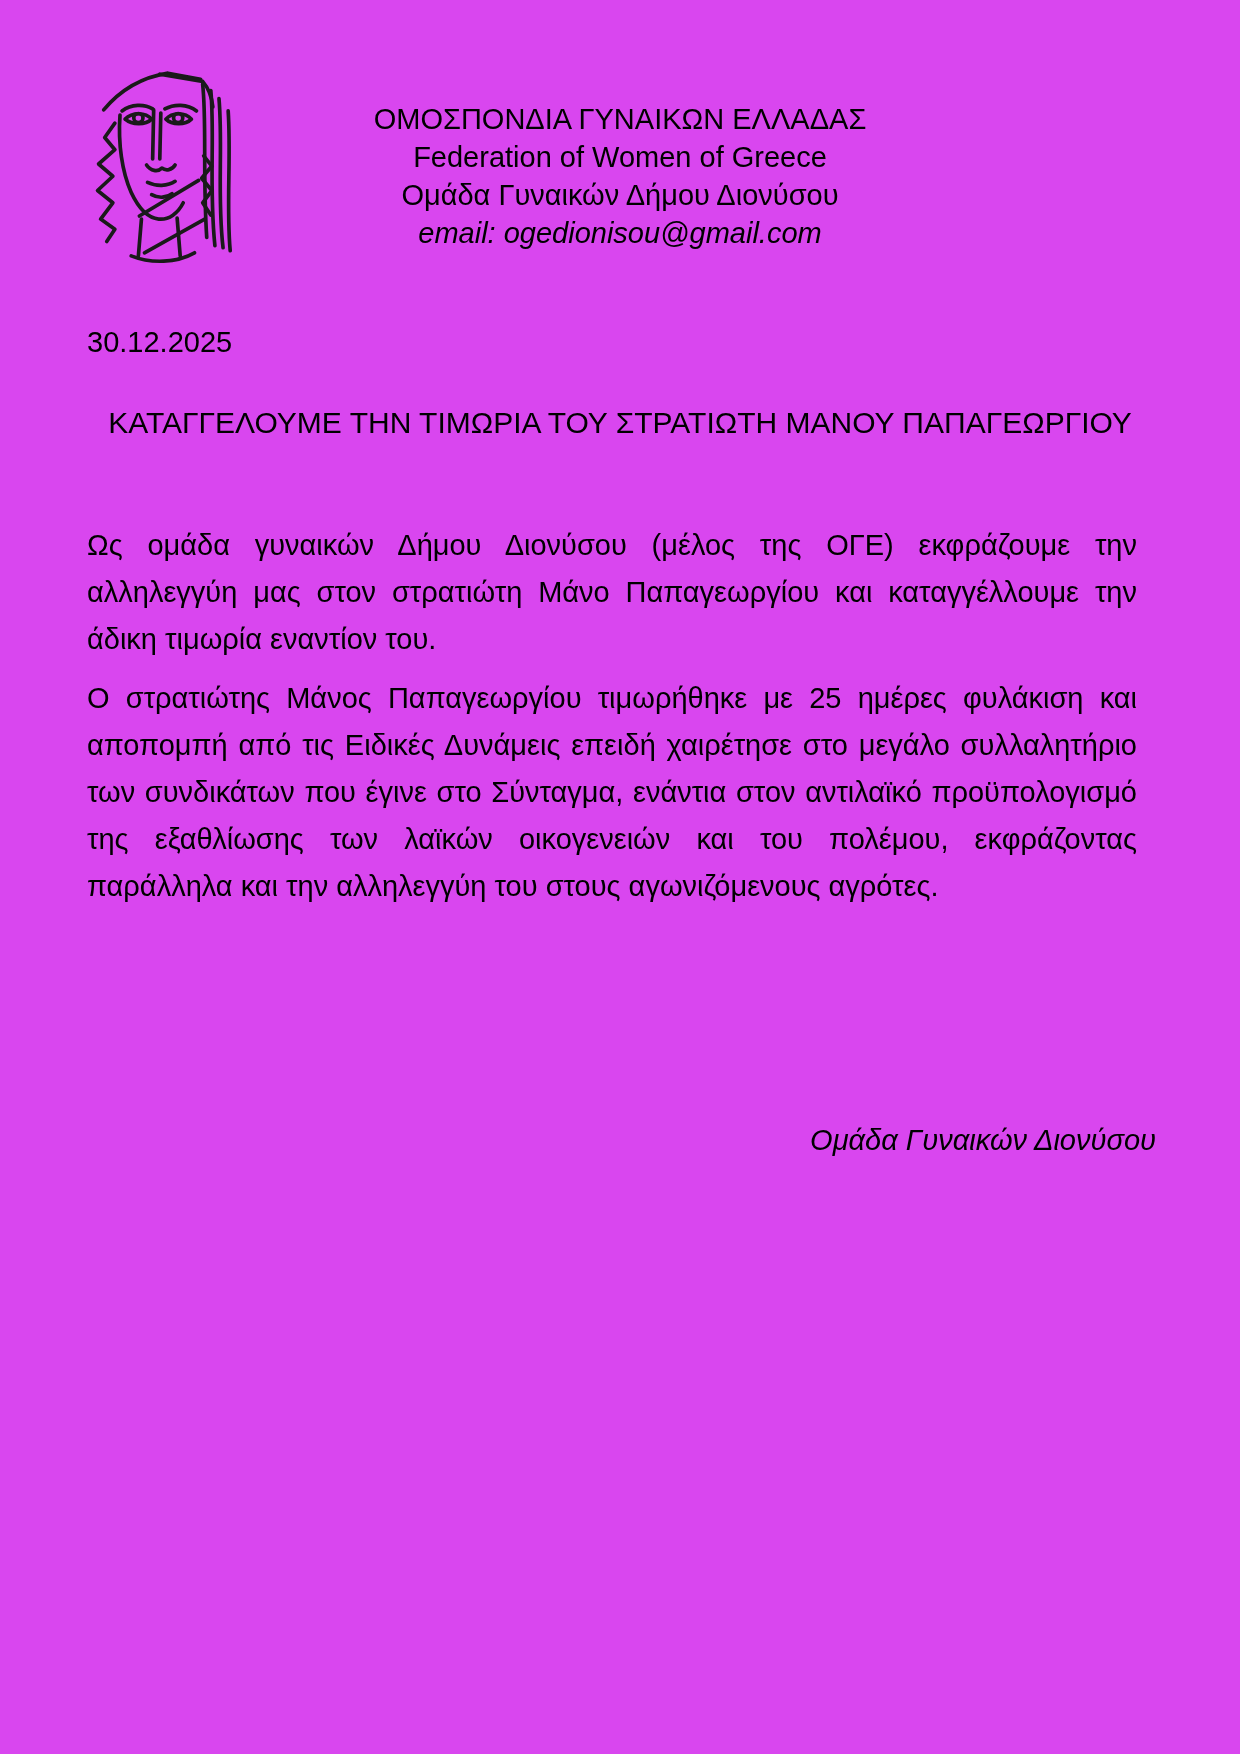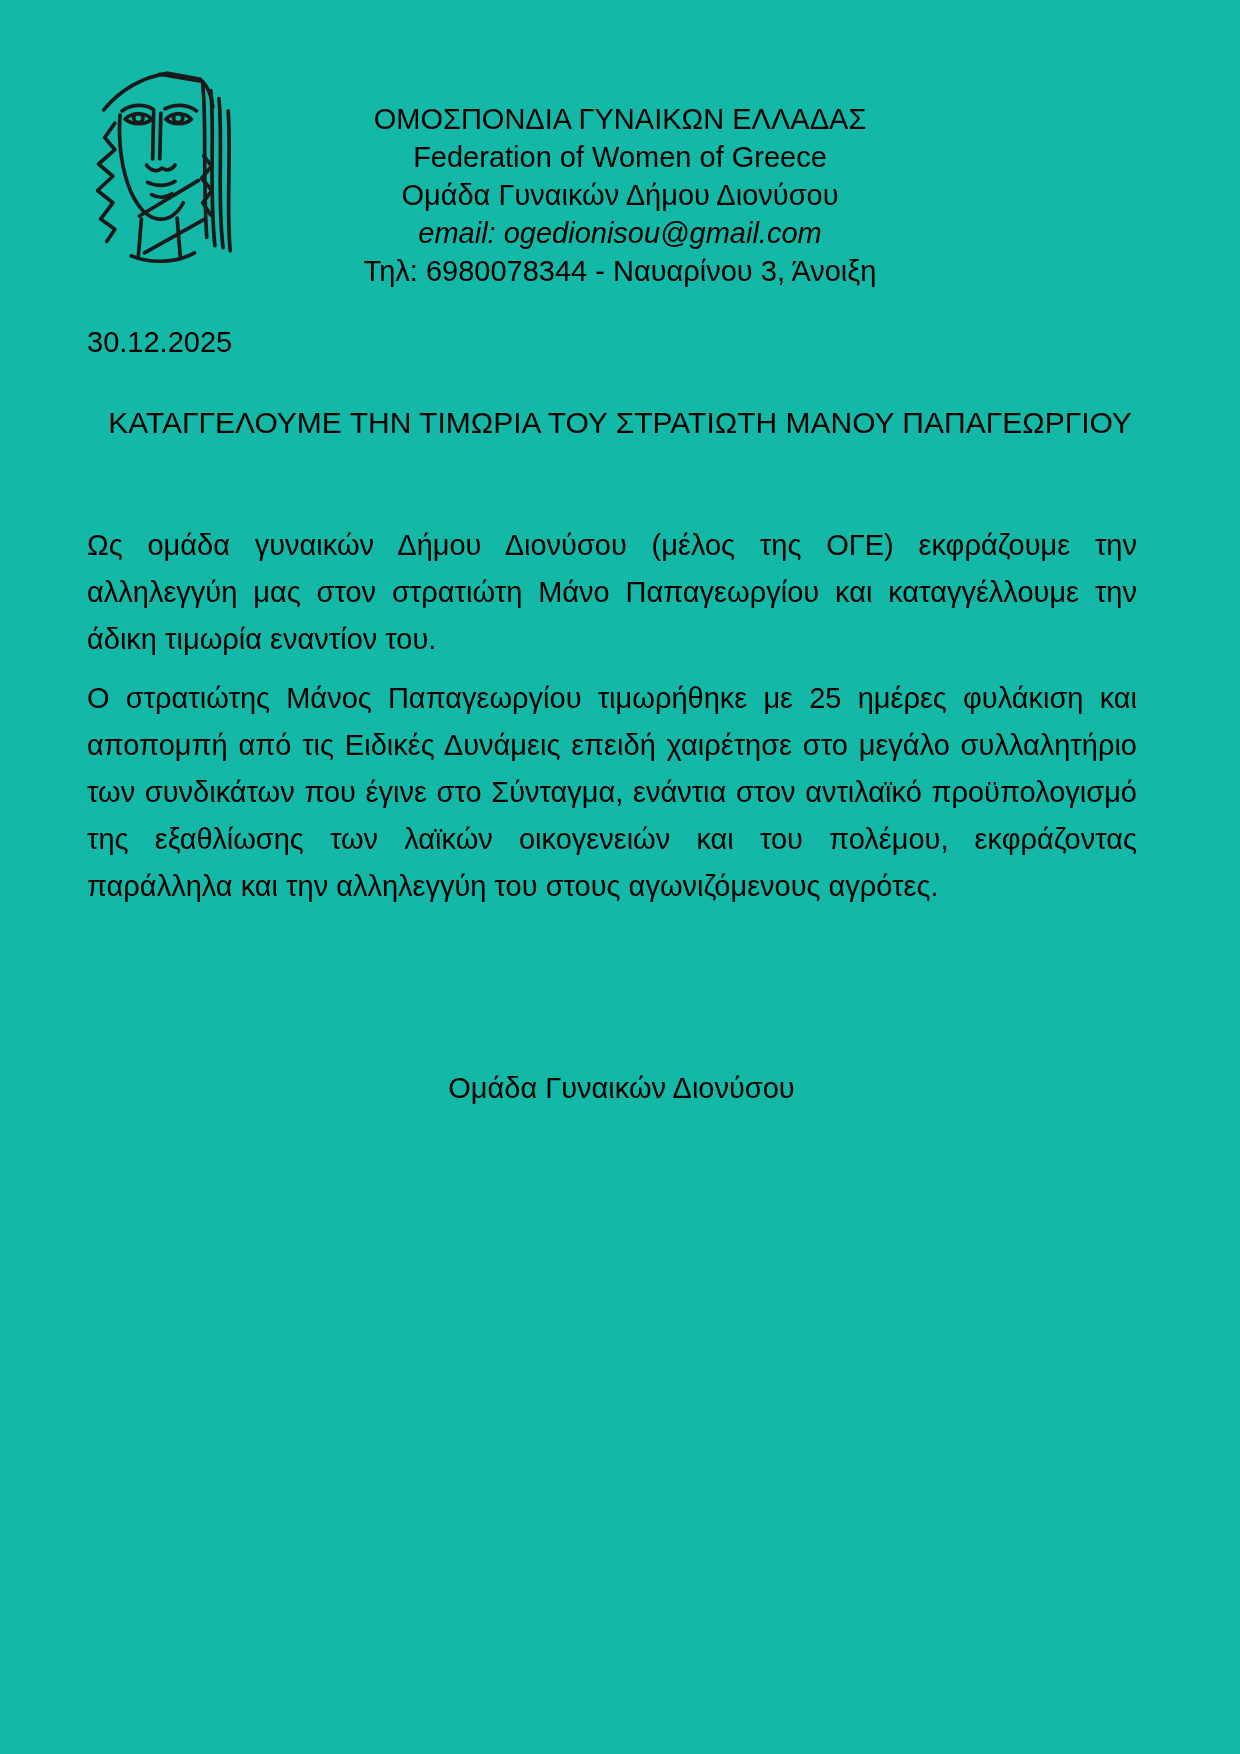--- a/index.html
+++ b/index.html
@@ -1,20 +1,20 @@
 <!DOCTYPE html>
 <html><head>
 <meta charset="utf-8">
 <style>
   html, body { margin: 0; padding: 0; background: #e8e8e8; }
   .page {
     position: relative;
     width: 1240px;
     height: 1754px;
-    background: #14b8a6;
+    background: #d946ef;
     font-family: "Liberation Sans", sans-serif;
     color: #000000;
     overflow: hidden;
     margin: 0 auto;
   }
   .logo {
     position: absolute;
     left: 88px;
     top: 64px;
     width: 164px;
@@ -57,24 +57,25 @@
     top: 522px;
     left: 87px;
     width: 1066px;
     font-size: 29px;
     line-height: 47px;
     text-align: justify;
   }
   .letter-body p { margin: 0 16px 12px 0; }
   .signature {
     position: absolute;
-    top: 1068px;
+    top: 1120px;
     left: 87px;
     width: 1069px;
-    text-align: center;
+    text-align: right;
+    font-style: italic;
     font-size: 29px;
     line-height: 40px;
   }
   svg .stroke {
     fill: none;
     stroke: #1a1a1a;
     stroke-width: 3.6;
     stroke-linecap: round;
     stroke-linejoin: round;
   }
@@ -121,21 +122,20 @@
       <path class="stroke" d="M55,185 L114,152"></path>
       <path class="stroke" d="M42,188 C62,196 86,195 104,185"></path>
     </svg>
   </div>
 
   <div class="letterhead">
     <div>ΟΜΟΣΠΟΝΔΙΑ ΓΥΝΑΙΚΩΝ ΕΛΛΑΔΑΣ</div>
     <div>Federation of Women of Greece</div>
     <div class="ln-bold">Ομάδα Γυναικών Δήμου Διονύσου</div>
     <div class="ln-bold-italic">email: ogedionisou@gmail.com</div>
-    <div>Τηλ: 6980078344 - Ναυαρίνου 3, Άνοιξη</div>
   </div>
 
   <div class="date-line">30.12.2025</div>
 
   <div class="letter-title">ΚΑΤΑΓΓΕΛΟΥΜΕ ΤΗΝ ΤΙΜΩΡΙΑ ΤΟΥ ΣΤΡΑΤΙΩΤΗ ΜΑΝΟΥ ΠΑΠΑΓΕΩΡΓΙΟΥ</div>
 
   <div class="letter-body">
     <p>Ως ομάδα γυναικών Δήμου Διονύσου (μέλος της ΟΓΕ) εκφράζουμε την αλληλεγγύη μας στον στρατιώτη Μάνο Παπαγεωργίου και καταγγέλλουμε την άδικη τιμωρία εναντίον του.</p>
     <p>Ο στρατιώτης Μάνος Παπαγεωργίου τιμωρήθηκε με 25 ημέρες φυλάκιση και αποπομπή από τις Ειδικές Δυνάμεις επειδή χαιρέτησε στο μεγάλο συλλαλητήριο των συνδικάτων που έγινε στο Σύνταγμα, ενάντια στον αντιλαϊκό προϋπολογισμό της εξαθλίωσης των λαϊκών οικογενειών και του πολέμου, εκφράζοντας παράλληλα και την αλληλεγγύη του στους αγωνιζόμενους αγρότες.</p>
   </div>

